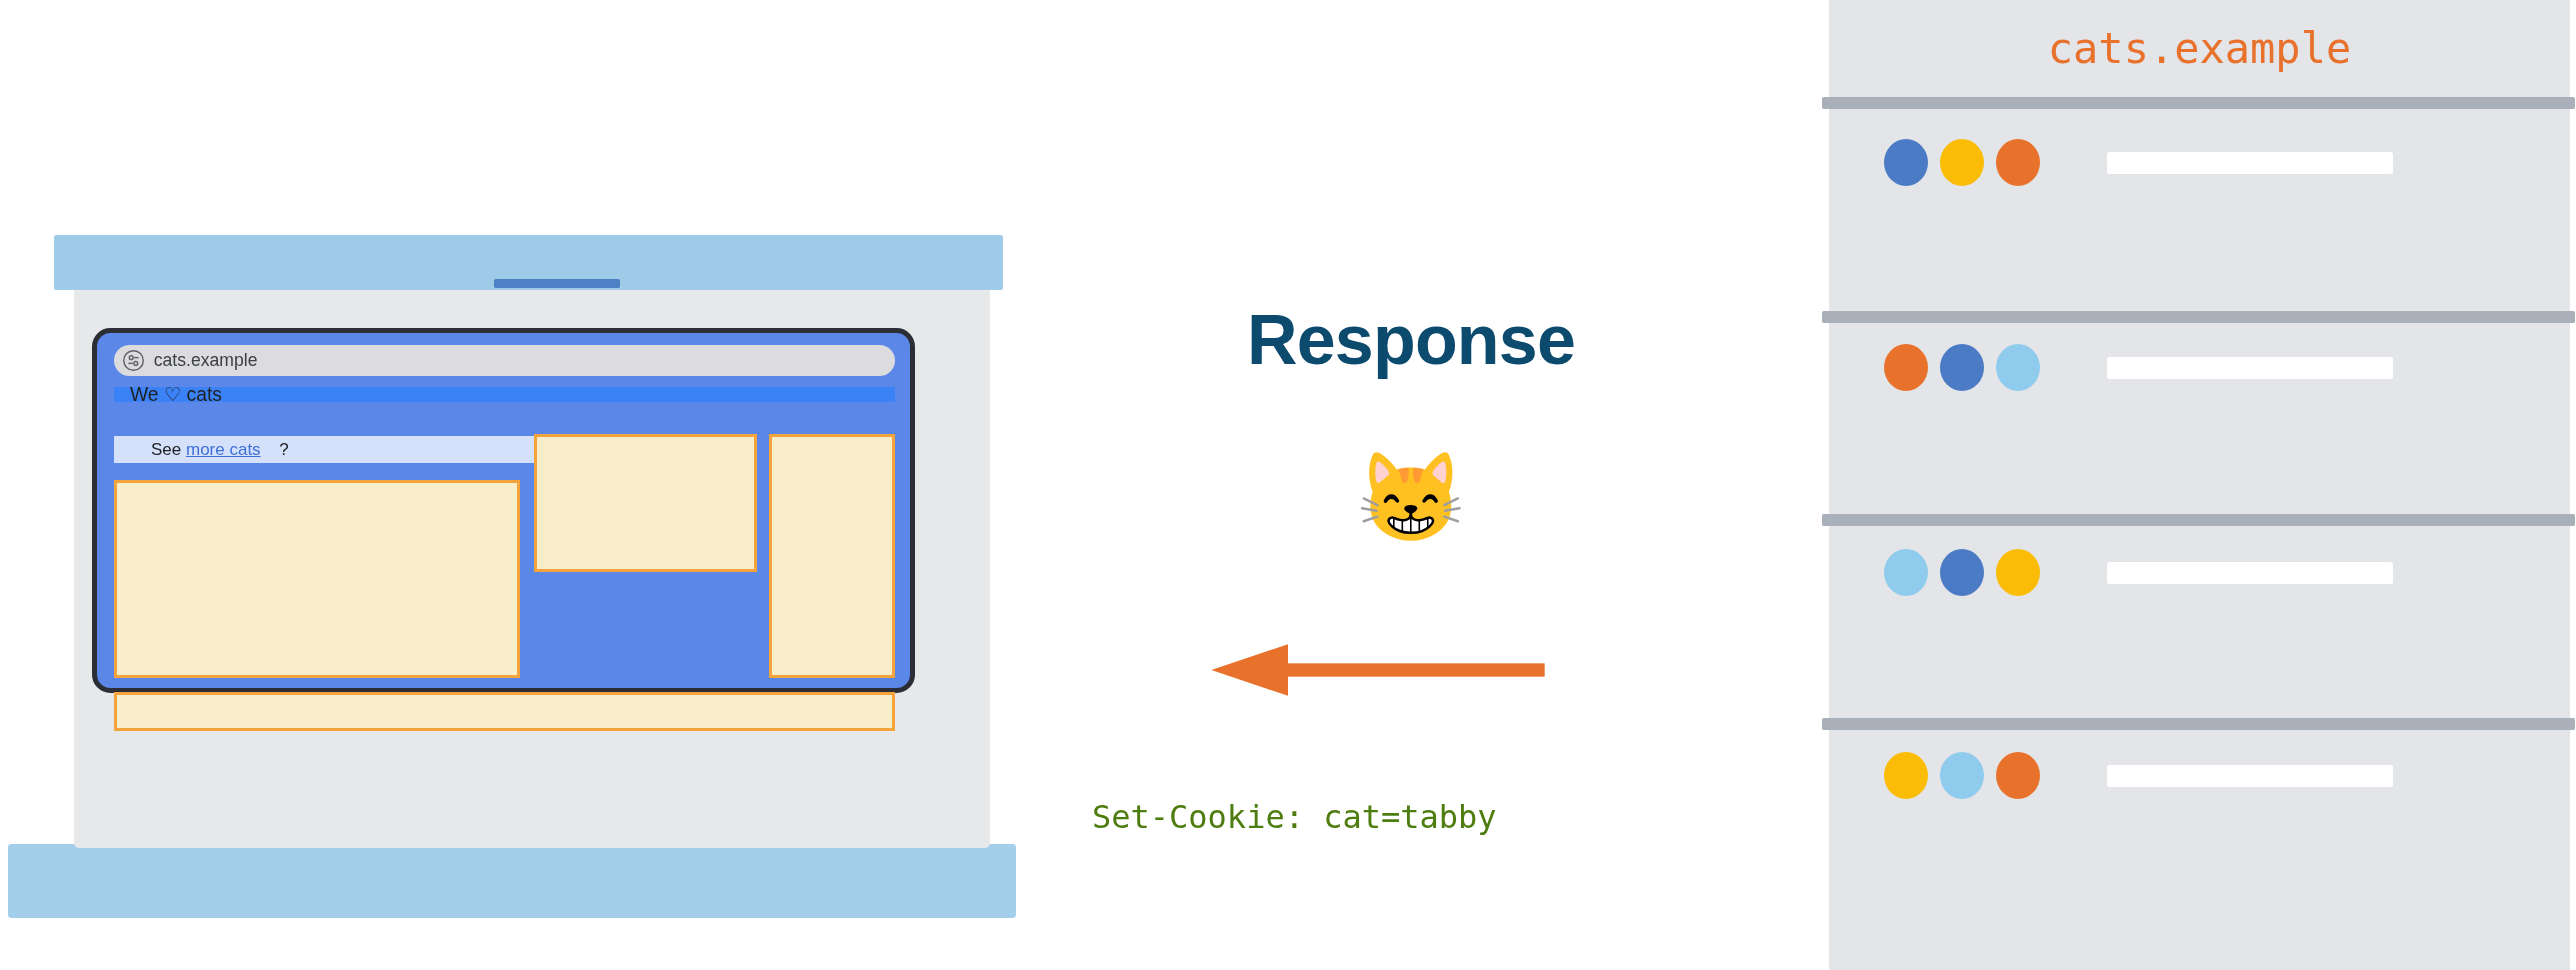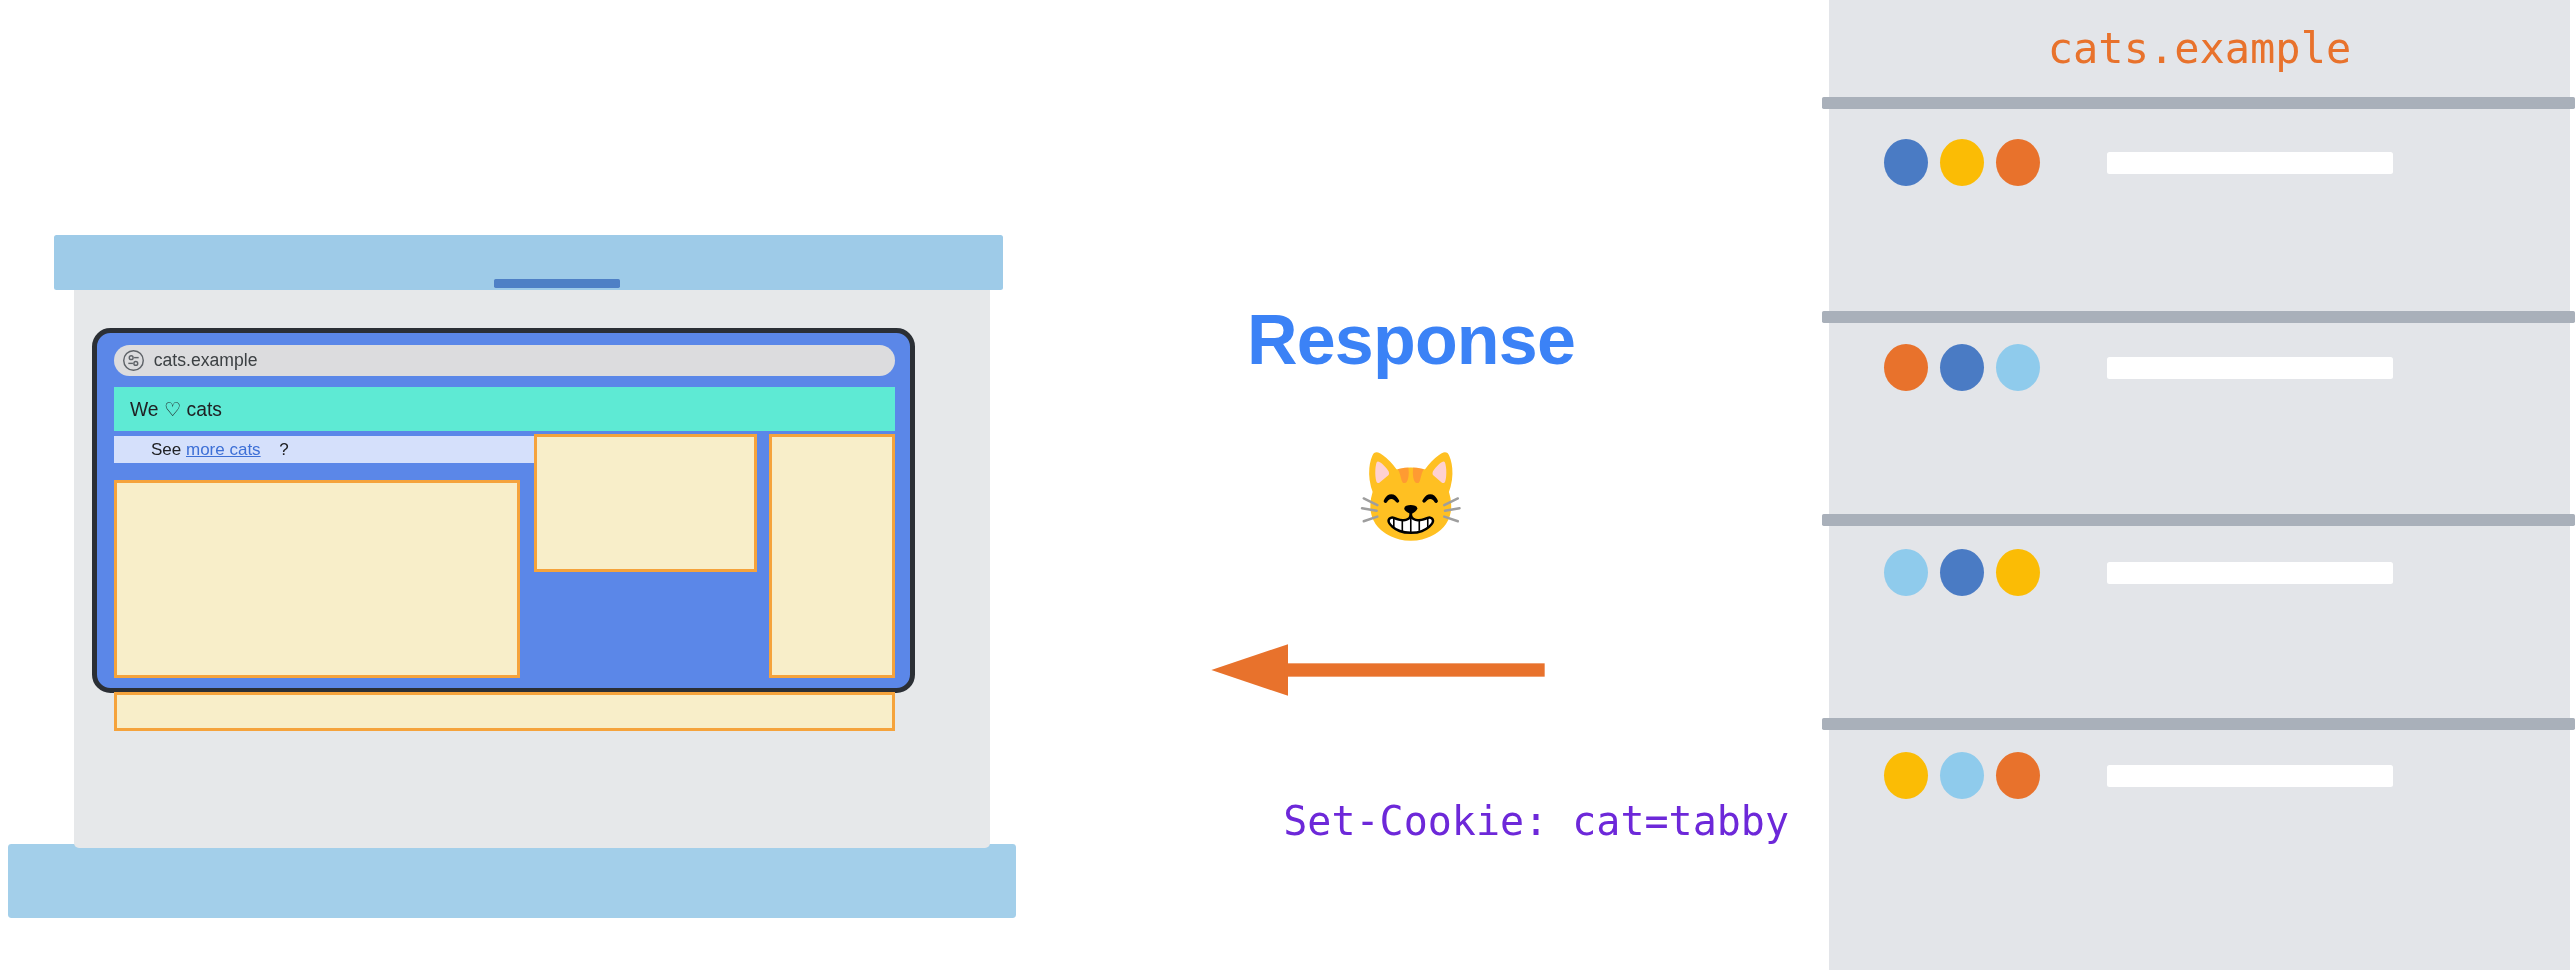--- a/index.html
+++ b/index.html
@@ -23,45 +23,45 @@
   .browser{position:absolute;left:92px;top:118px;width:823px;height:365px;
            background:#5b87e8;border:5.9px solid #2b2f35;border-radius:18.5px;
            box-sizing:border-box;}
 
   .url-bar{position:absolute;left:17px;top:11.8px;width:781px;height:31px;
            background:#dcdcde;border-radius:16px;display:flex;align-items:center;}
   .url-icon{width:23px;height:23px;margin-left:7.6px;flex:none;}
   .url-text{margin-left:9.2px;font-size:17.6px;color:#3c4043;
             font-family:"Liberation Sans",sans-serif;}
 
-  .page-head{position:absolute;left:17px;top:54px;width:781px;height:44px;
-             background:#5eead4;display:flex;align-items:center;}
+  .page-head{position:absolute;left:17px;top:54px;width:781px;height:15px;
+             background:#3b82f6;display:flex;align-items:center;}
   .page-head span{margin-left:16px;font-size:19.3px;color:#202124;}
 
   .page-link{position:absolute;left:17px;top:103px;width:446px;height:27px;
              background:#d5e0fb;display:flex;align-items:center;}
   .page-link span{margin-left:18.5px;font-size:17px;color:#202124;}
   .page-link a{color:#3d6fd6;text-decoration:underline;}
 
   .cbox{position:absolute;background:#f8eec9;border:3.4px solid #f5a33c;
         box-sizing:border-box;}
   .cbox-left {left:17px; top:147px; width:406px; height:198px;}
   .cbox-mid  {left:437px;top:101px; width:223px; height:138px;}
   .cbox-right{left:672px;top:101px; width:126px; height:244px;}
   .cbox-bot  {left:17px; top:359px; width:781px; height:39px;}
 
   
   #center{position:absolute;left:1092px;top:0;width:638px;height:970px;}
   .resp-title{position:absolute;left:0;width:638px;top:300px;text-align:center;
-              font-size:70px;font-weight:bold;color:#3b82f6;letter-spacing:-0.8px;}
+              font-size:70px;font-weight:bold;color:#0c4a6e;letter-spacing:-0.8px;}
   .cat{position:absolute;left:0;width:638px;top:454px;text-align:center;
        font-size:88px;line-height:1;}
   .arrow-wrap{position:absolute;left:118px;top:640px;width:336px;height:60px;}
-  .cookie{position:absolute;left:0;width:697px;top:798px;text-align:right;
-          font-size:40px;color:#6d28d9;
+  .cookie{position:absolute;left:0;width:697px;top:798px;text-align:left;
+          font-size:32px;color:#4d7c0f;
           font-family:"DejaVu Sans Mono","Liberation Mono",monospace;}
 
   
   #server{position:absolute;left:1829px;top:0px;width:741px;height:970px;
           background:#e3e5e9;}
   .srv-title{position:absolute;left:0;width:741px;top:23.5px;text-align:center;
              font-size:42px;color:#e8722c;
              font-family:"DejaVu Sans Mono","Liberation Mono",monospace;}
   .srv-divider{position:absolute;left:-6.7px;width:753px;height:11.8px;
                background:#a9b0ba;border-radius:1.7px;}

